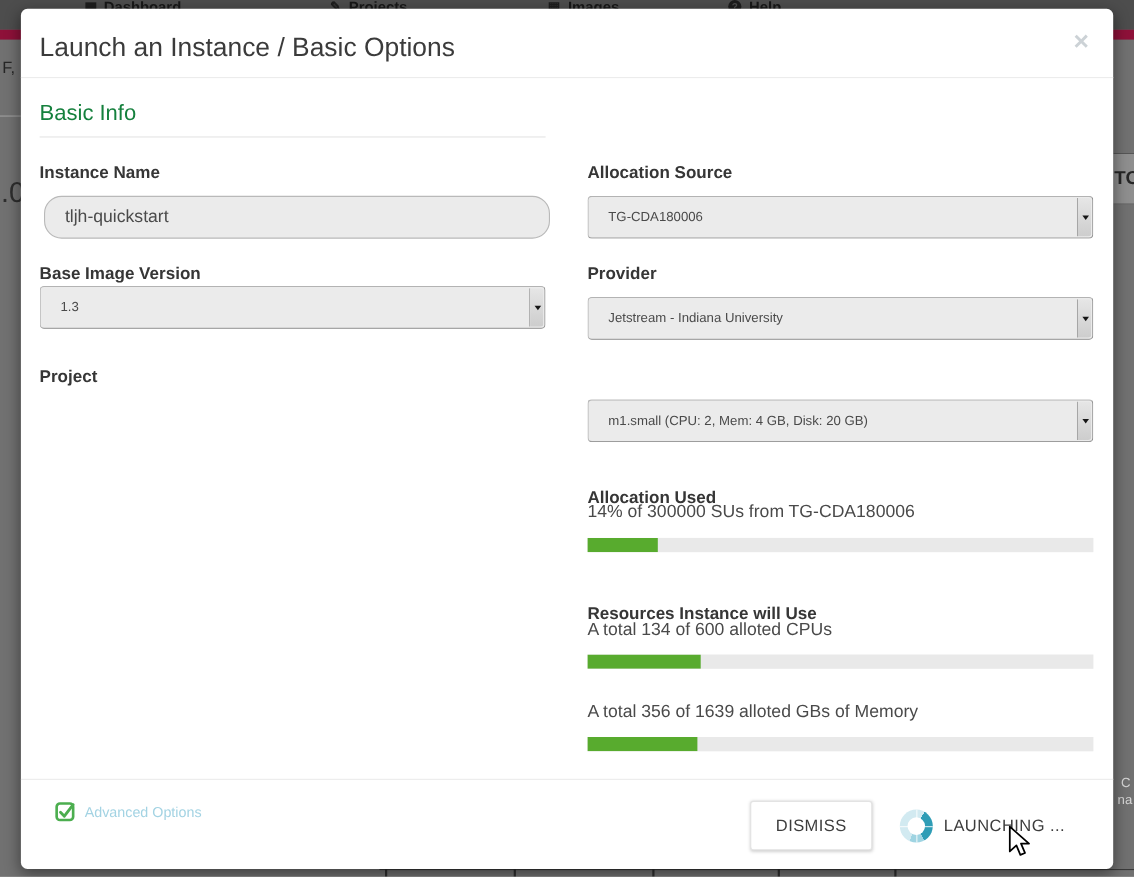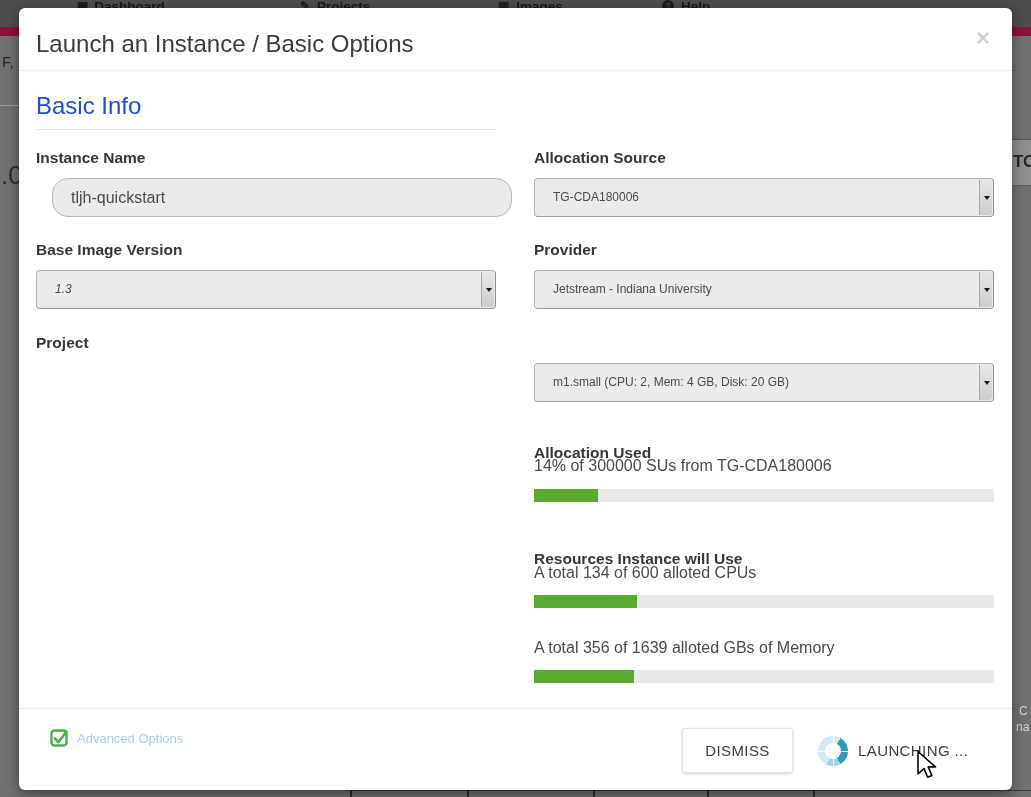--- a/index.html
+++ b/index.html
@@ -27,35 +27,35 @@
   
   .modal { position:absolute; left:19px; top:8px; width:993px; height:782px; background:#ffffff;
            border-radius:6px; box-shadow:0 4px 14px rgba(0,0,0,.45); }
   .modal-title { position:absolute; left:17px; top:22px; font-size:24px; color:#3b3b3b; }
   .modal-close { position:absolute; right:22px; top:18px; font-size:24px; line-height:24px; color:#ccd2d6;
                  font-weight:700; cursor:default; }
   .modal-hdiv { position:absolute; left:0; top:62px; width:100%; height:1px; background:#ececec; }
 
   .col { position:absolute; width:460px; top:0; height:700px; }
   .col-left { left:17px; } .col-right { left:515px; }
-  .sec-head { position:absolute; left:0; top:84px; width:460px; font-size:24px; color:#1d4ed8;
+  .sec-head { position:absolute; left:0; top:84px; width:460px; font-size:20px; color:#15803d;
               padding-bottom:9px; border-bottom:1px solid #e4e4e4; }
 
   .fld-label { position:absolute; left:0; width:460px; font-size:15.5px; font-weight:700; color:#363636; }
   .ctrl { position:absolute; left:0; width:460px; height:39px; background:#ebebeb;
           border:1px solid #b3b3b3; border-right-color:#8d8d8d; border-bottom-color:#9d9d9d;
           border-radius:4px; }
   .ctrl .val { position:absolute; left:18px; top:0; line-height:37px; font-size:12px; color:#4a4a4a; white-space:nowrap; }
   .sel-strip { position:absolute; top:1px; bottom:1px; right:1px; width:13px;
                background:linear-gradient(#e6e6e6,#cdcdcd); border-left:1px solid #a6a6a6;
                border-radius:0 3px 3px 0; }
   .sel-caret { position:absolute; top:17px; right:3px; width:0; height:0;
                border-left:3.5px solid transparent; border-right:3.5px solid transparent;
                border-top:4.5px solid #161616; }
-  input.ctrl-input { position:absolute; left:16px; width:460px; height:39px; background:#ebebeb;
+  input.ctrl-input { position:absolute; left:4px; width:460px; height:39px; background:#ebebeb;
           border:1px solid #b9b9b9; border-radius:16px; padding-left:18px; font-size:16px; color:#4a4a4a;
           font-family:"Liberation Sans", sans-serif; outline:none; }
 
   .stat-label { position:absolute; left:0; font-size:15.5px; font-weight:700; color:#363636;margin-top:18px; }
   .stat-text  { position:absolute; left:0; font-size:16px; color:#4a4a4a; }
   .pbar { position:absolute; left:0; width:460px; height:13px; background:#e9e9e9; overflow:hidden; }
   .pfill { height:100%; background:#58ab2e; }
 
   .footer { position:absolute; left:0; top:700px; width:100%; height:82px; border-top:1px solid #ececec; }
   .adv { position:absolute; left:31px; top:720px; display:flex; align-items:center; gap:8px; cursor:default; }
@@ -124,21 +124,21 @@
     <div class="modal-close">×</div>
     <div class="modal-hdiv"></div>
 
     <div class="col col-left">
       <div class="sec-head">Basic Info</div>
 
       <div class="fld-label" style="top:141px;">Instance Name</div>
       <input class="ctrl-input" style="top: 170px;" value="tljh-quickstart">
 
       <div class="fld-label" style="top:233px;">Base Image Version</div>
-      <div class="ctrl" style="top:262px;font-style:italic;">
+      <div class="ctrl" style="top:252px;">
         <span class="val">1.3</span>
         <span class="sel-strip"></span>
         <span class="sel-caret"></span>
       </div>
 
       <div class="fld-label" style="top:326px;">Project</div>
     </div>
 
     <div class="col col-right">
 

